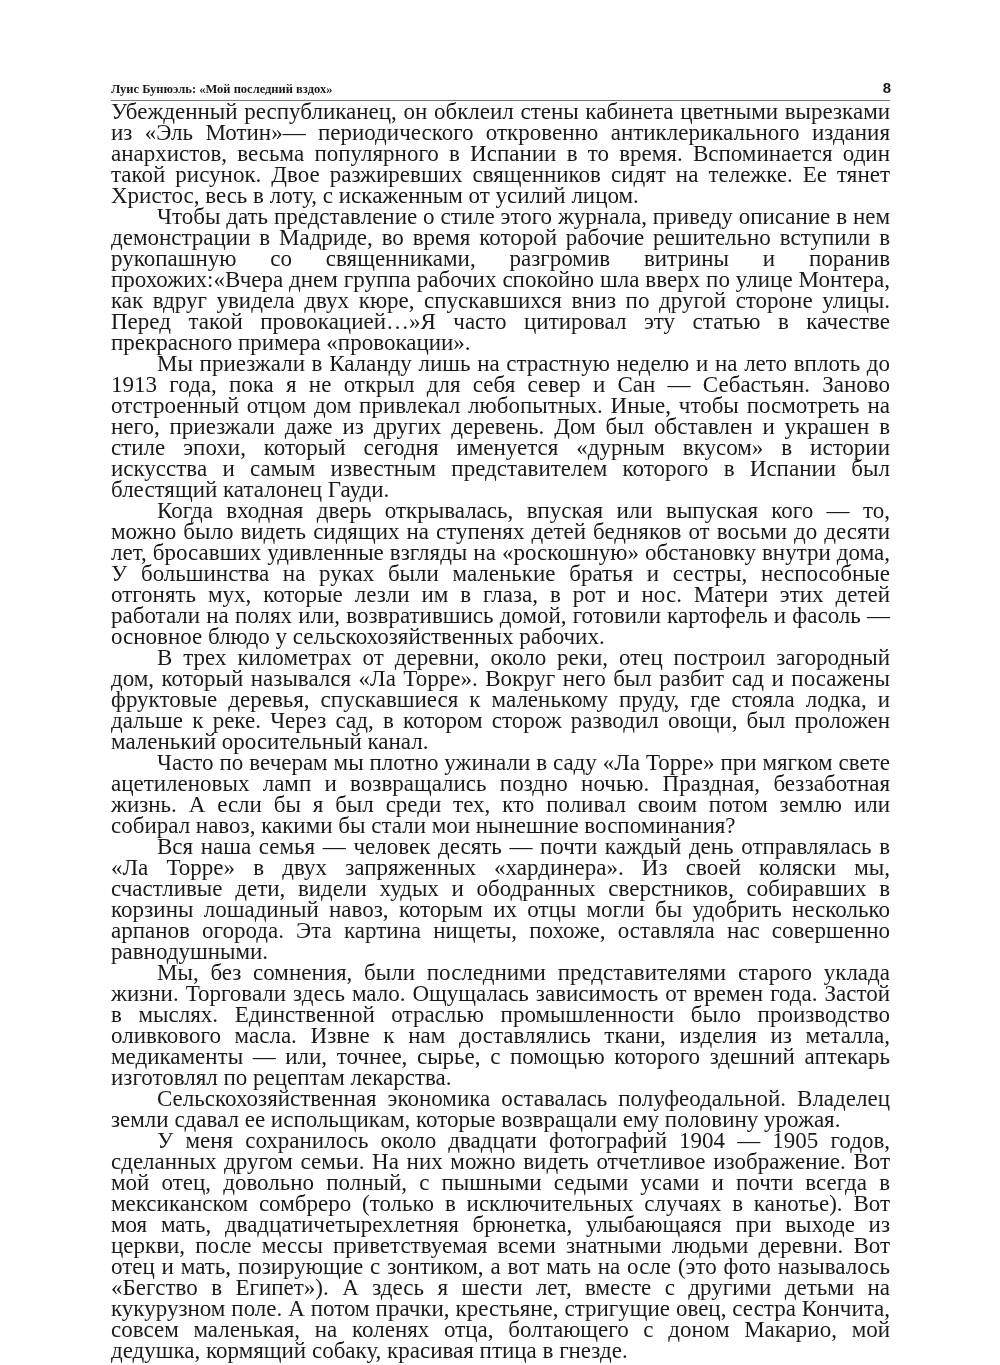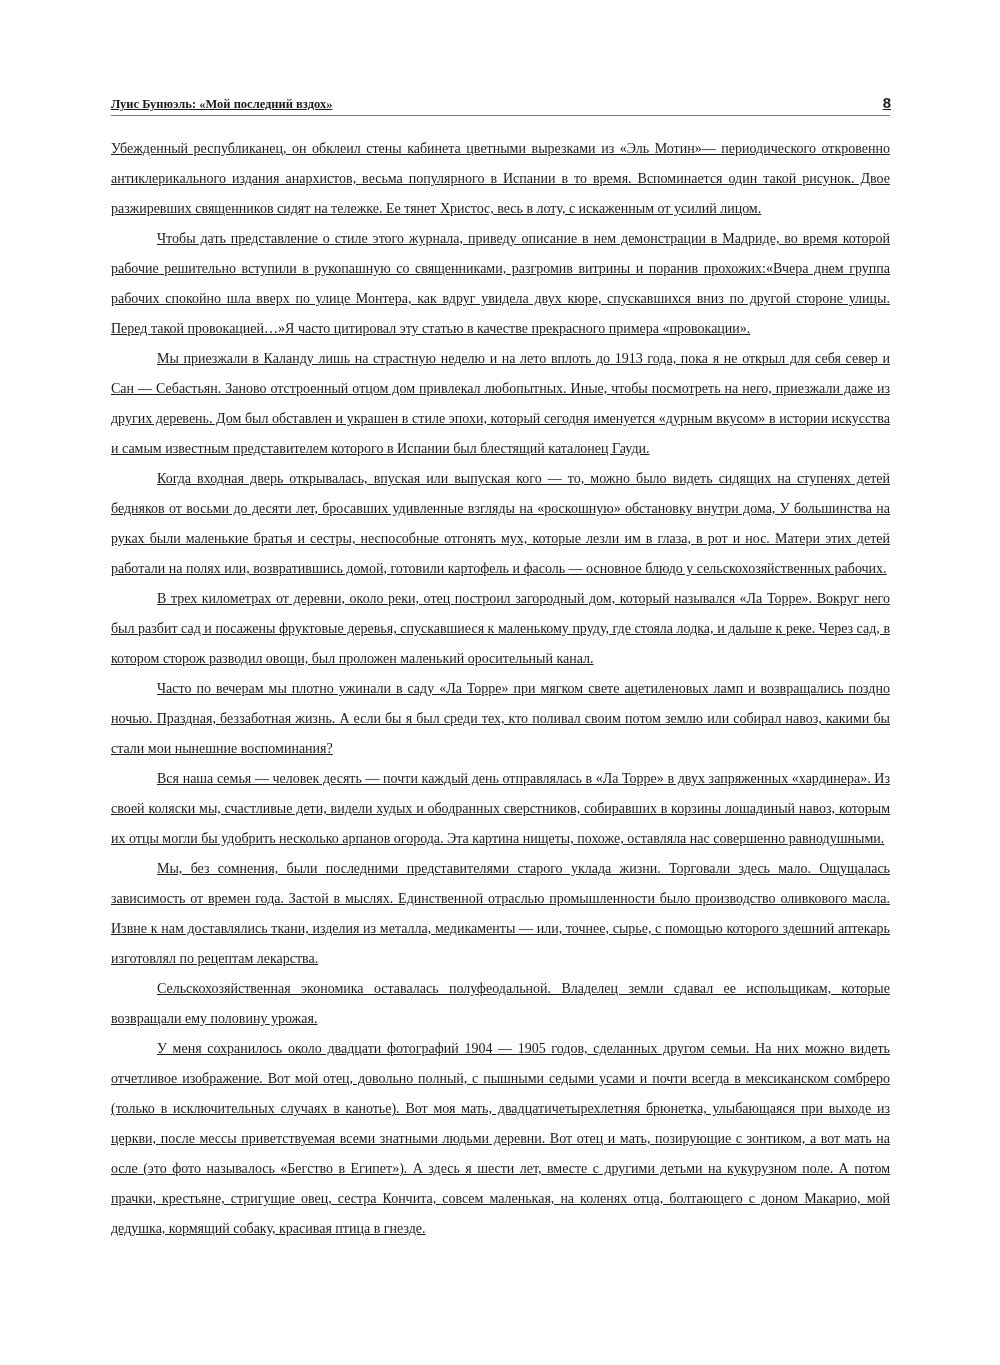--- a/index.html
+++ b/index.html
@@ -1,38 +1,36 @@
 <!DOCTYPE html>
 <html><head>
 <meta charset="utf-8">
 <style>
   html, body { margin: 0; padding: 0; background: #ffffff; }
   body { width: 1000px; height: 1365px; position: relative; overflow: hidden; }
   .page {
-    position: absolute; left: 111px; top: 93px; width: 779px;
+    position: absolute; left: 111px; top: 78px; width: 779px;
     color: #1a1a1a;
-    text-decoration: underline;
   }
   .running-header {
     display: flex; justify-content: space-between; align-items: flex-end;
     border-bottom: 1.5px solid #777;
     padding-bottom: 3px; height: 19px;
   }
   .header-title {
     font-family: "Liberation Serif", serif; font-weight: bold; font-size: 12.5px;
     letter-spacing: 0px;
   }
   .page-number {
     font-family: "Liberation Sans", sans-serif; font-weight: bold; font-size: 15px;
     line-height: 15px; margin-right: -1px; position: relative; top: -2px;
   }
   .body-text {
-    margin-top: 18px;
     font-family: "Liberation Serif", serif;
-    font-size: 14px; line-height: 30px;
+    font-size: 23px; line-height: 21px;
     text-align: justify;
   }
   .body-text p { margin: 0; text-indent: 46px; }
   .body-text p.noindent { text-indent: 0; }
 </style>
 </head>
 <body>
 
 <div class="page">
   <div class="running-header">

